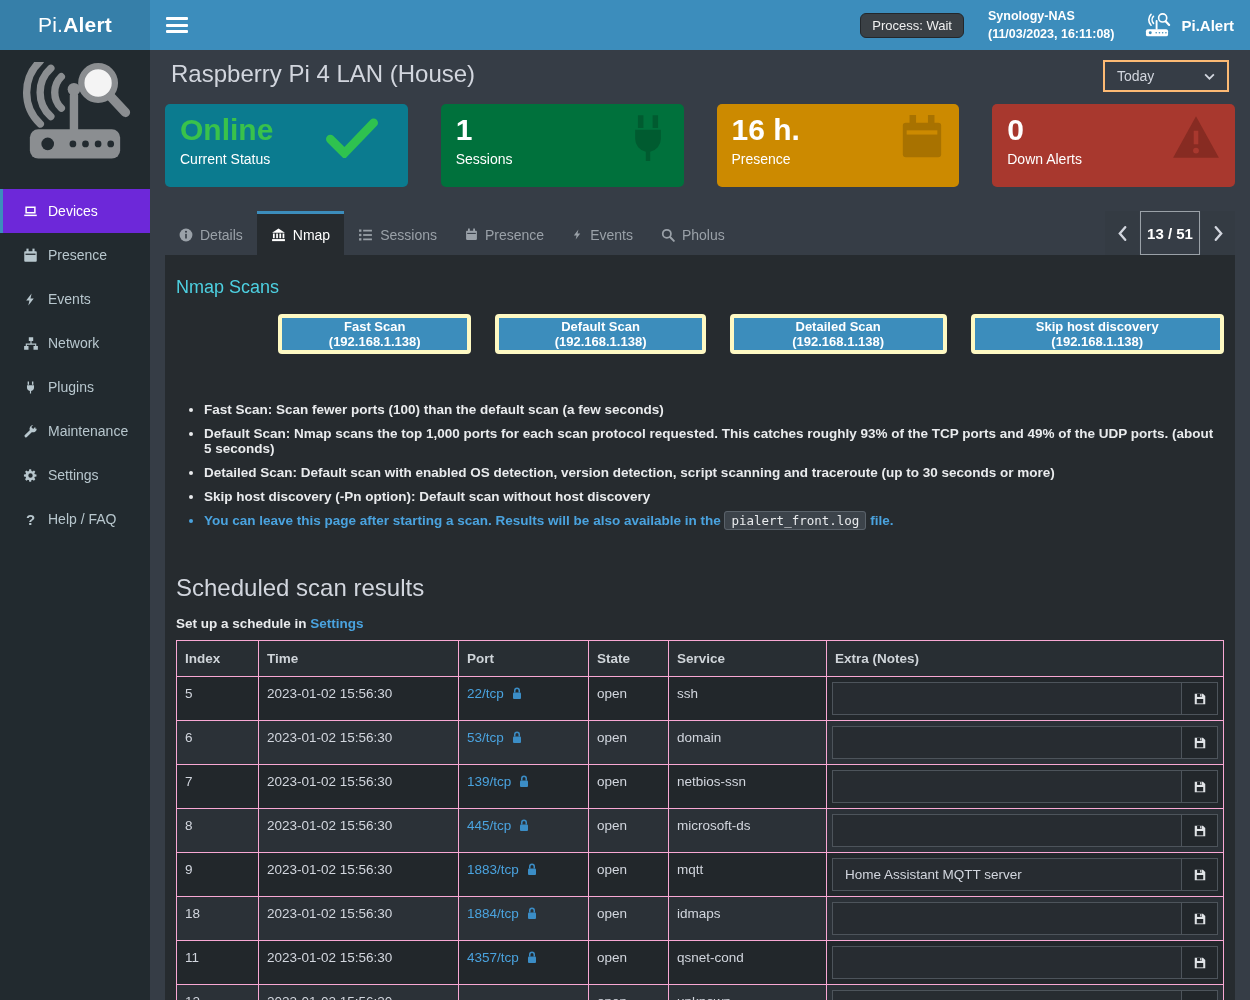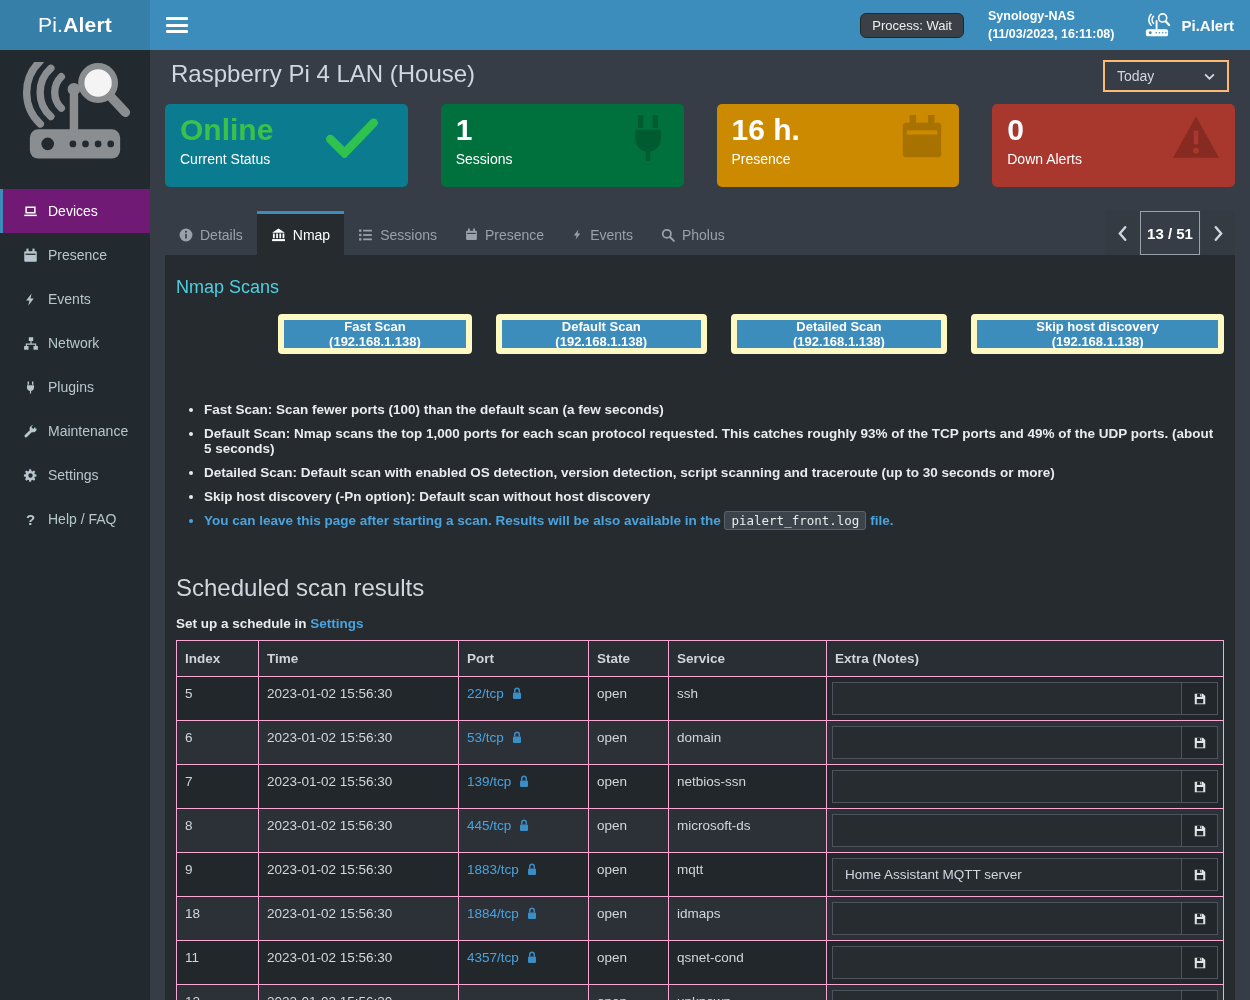--- a/index.html
+++ b/index.html
@@ -21,21 +21,21 @@
   .brand { margin-left:28px; display:flex; align-items:center; gap:9px; font-weight:bold; font-size:15px; }
 
   
   .layout { display:flex; height:950px; }
 
   
   .sidebar { width:150px; background:#222a2f; flex-shrink:0; }
   .sidebar-logo { padding:12px 0 22px; display:flex; justify-content:center; color:#8b8e91; }
   .nav-item { height:44px; display:flex; align-items:center; gap:9px; padding-left:19px;
               color:#b8c7ce; font-size:14px; cursor:pointer; border-left:3px solid transparent; }
-  .nav-item.active { background:#701a75; border-left-color:#3c8dbc; color:#fff; }
+  .nav-item.active { background:#6d28d9; border-left-color:#3c8dbc; color:#fff; }
   .nav-icon { width:17px; display:flex; justify-content:center; flex-shrink:0; }
   .q-glyph { font-size:15px; font-weight:bold; }
 
   
   .main { flex:1; padding:8px 15px 0; }
   .page-header { display:flex; justify-content:space-between; align-items:flex-start; margin:2px 6px 12px; }
   .page-title { font-size:24px; font-weight:normal; color:#d2d6de; }
   .period-select { width:126px; height:32px; border:2px solid #fdba74; display:flex; align-items:center;
                    justify-content:space-between; padding:0 12px; font-size:14px; color:#d2d6de; cursor:pointer; background:transparent; }
 
@@ -63,21 +63,21 @@
   .pagination { position:absolute; right:0; top:0; bottom:0; display:flex; }
   .page-btn { width:34px; background:#343b43; display:flex; align-items:center; justify-content:center;
               color:#d2d6de; cursor:pointer; }
   .page-indicator { width:60px; border:1px solid #9aa1a8; margin:0 1px; display:flex; align-items:center;
                     justify-content:center; color:#fff; font-weight:bold; font-size:15px; }
 
   
   .panel { background:#262b2f; padding:18px 11px 40px; min-height:780px; }
   .section-title { color:#4dd0e1; font-size:18px; font-weight:normal; margin:4px 0 16px; }
   .scan-buttons { display:flex; gap:24px; margin-left:102px; }
-  .scan-btn { background:#3c8dbc; border:6px solid #fef9c3; border-radius:4px; color:#fff; font-size:13px;
+  .scan-btn { background:#3c8dbc; border:4px solid #fef9c3; border-radius:4px; color:#fff; font-size:13px;
               font-weight:bold; padding:0 16px; height:40px; display:flex; align-items:center; cursor:pointer; }
 
   .bullets { margin:48px 0 0 10px; padding-left:18px; color:#e9ebed; }
   .bullets li { font-size:13.5px; font-weight:bold; margin-bottom:9px; }
   .bullets li.note { color:#4aa3df; }
   .code-chip { font-family:"DejaVu Sans Mono", monospace; background:#3c434a; border:1px solid #5a626a;
                border-radius:3px; padding:1px 6px; font-weight:normal; font-size:12.5px; color:#e9ebed; }
 
   .scheduled-title { font-size:24px; font-weight:normal; color:#d2d6de; margin:46px 0 14px; }
   .scheduled-sub { font-size:13.5px; font-weight:bold; color:#e9ebed; margin-bottom:9px; }

